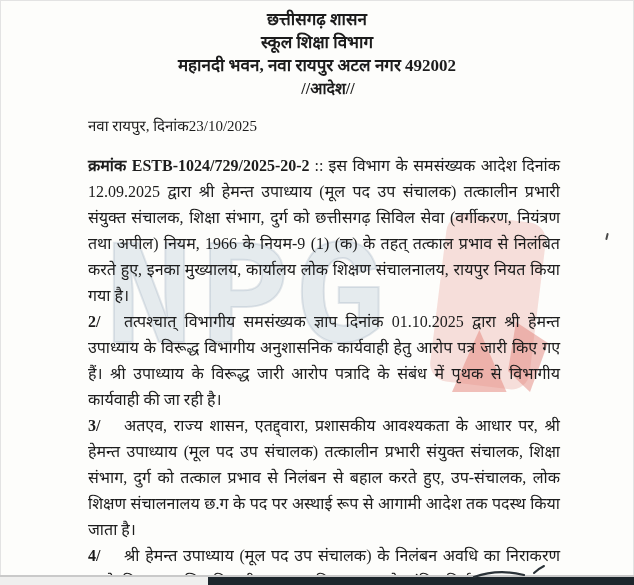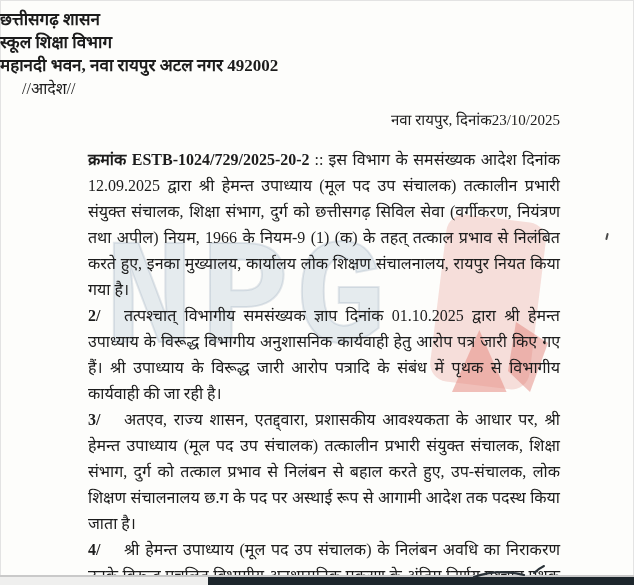--- a/index.html
+++ b/index.html
@@ -31,29 +31,29 @@
     background:#e58d83;opacity:.55;
     clip-path:polygon(0 100%,35% 0,70% 100%);
   }
   .wm-accent-2{
     position:absolute;left:508px;top:322px;width:40px;height:70px;
     background:#e07a70;opacity:.45;
     clip-path:polygon(20% 0,100% 30%,55% 100%,0 70%);
   }
   
   .content{position:relative;z-index:1;padding:8px 74px 0 88px;}
-  .hdr{margin:0 -74px 8px -88px;text-align:left;}
+  .hdr{margin:0 -74px 8px -88px;text-align:center;}
   .hdr-line{font-size:17px;line-height:23px;font-weight:bold;}
   .hdr-address{
     font-size:17px;line-height:24px;font-weight:bold;
     text-underline-offset:3px;
   }
-  .hdr-order{font-size:16px;line-height:22px;font-weight:normal;padding-left:22px;}
+  .hdr-order{font-size:16px;line-height:22px;font-weight:bold;padding-left:22px;}
   .dateline{
-    text-align:right;font-size:15px;line-height:22px;margin-top:9px;
+    font-size:15px;line-height:22px;margin-top:15px;
   }
   .para{
     font-size:16px;line-height:26px;text-align:justify;
   }
   .para-first{margin-top:16px;}
   .ref-no{font-weight:bold;white-space:nowrap;}
   .sep{font-weight:normal;padding:0 5px;}
   .para-num{font-weight:bold;display:inline-block;min-width:36px;}
   
   .bottom-hairline{

